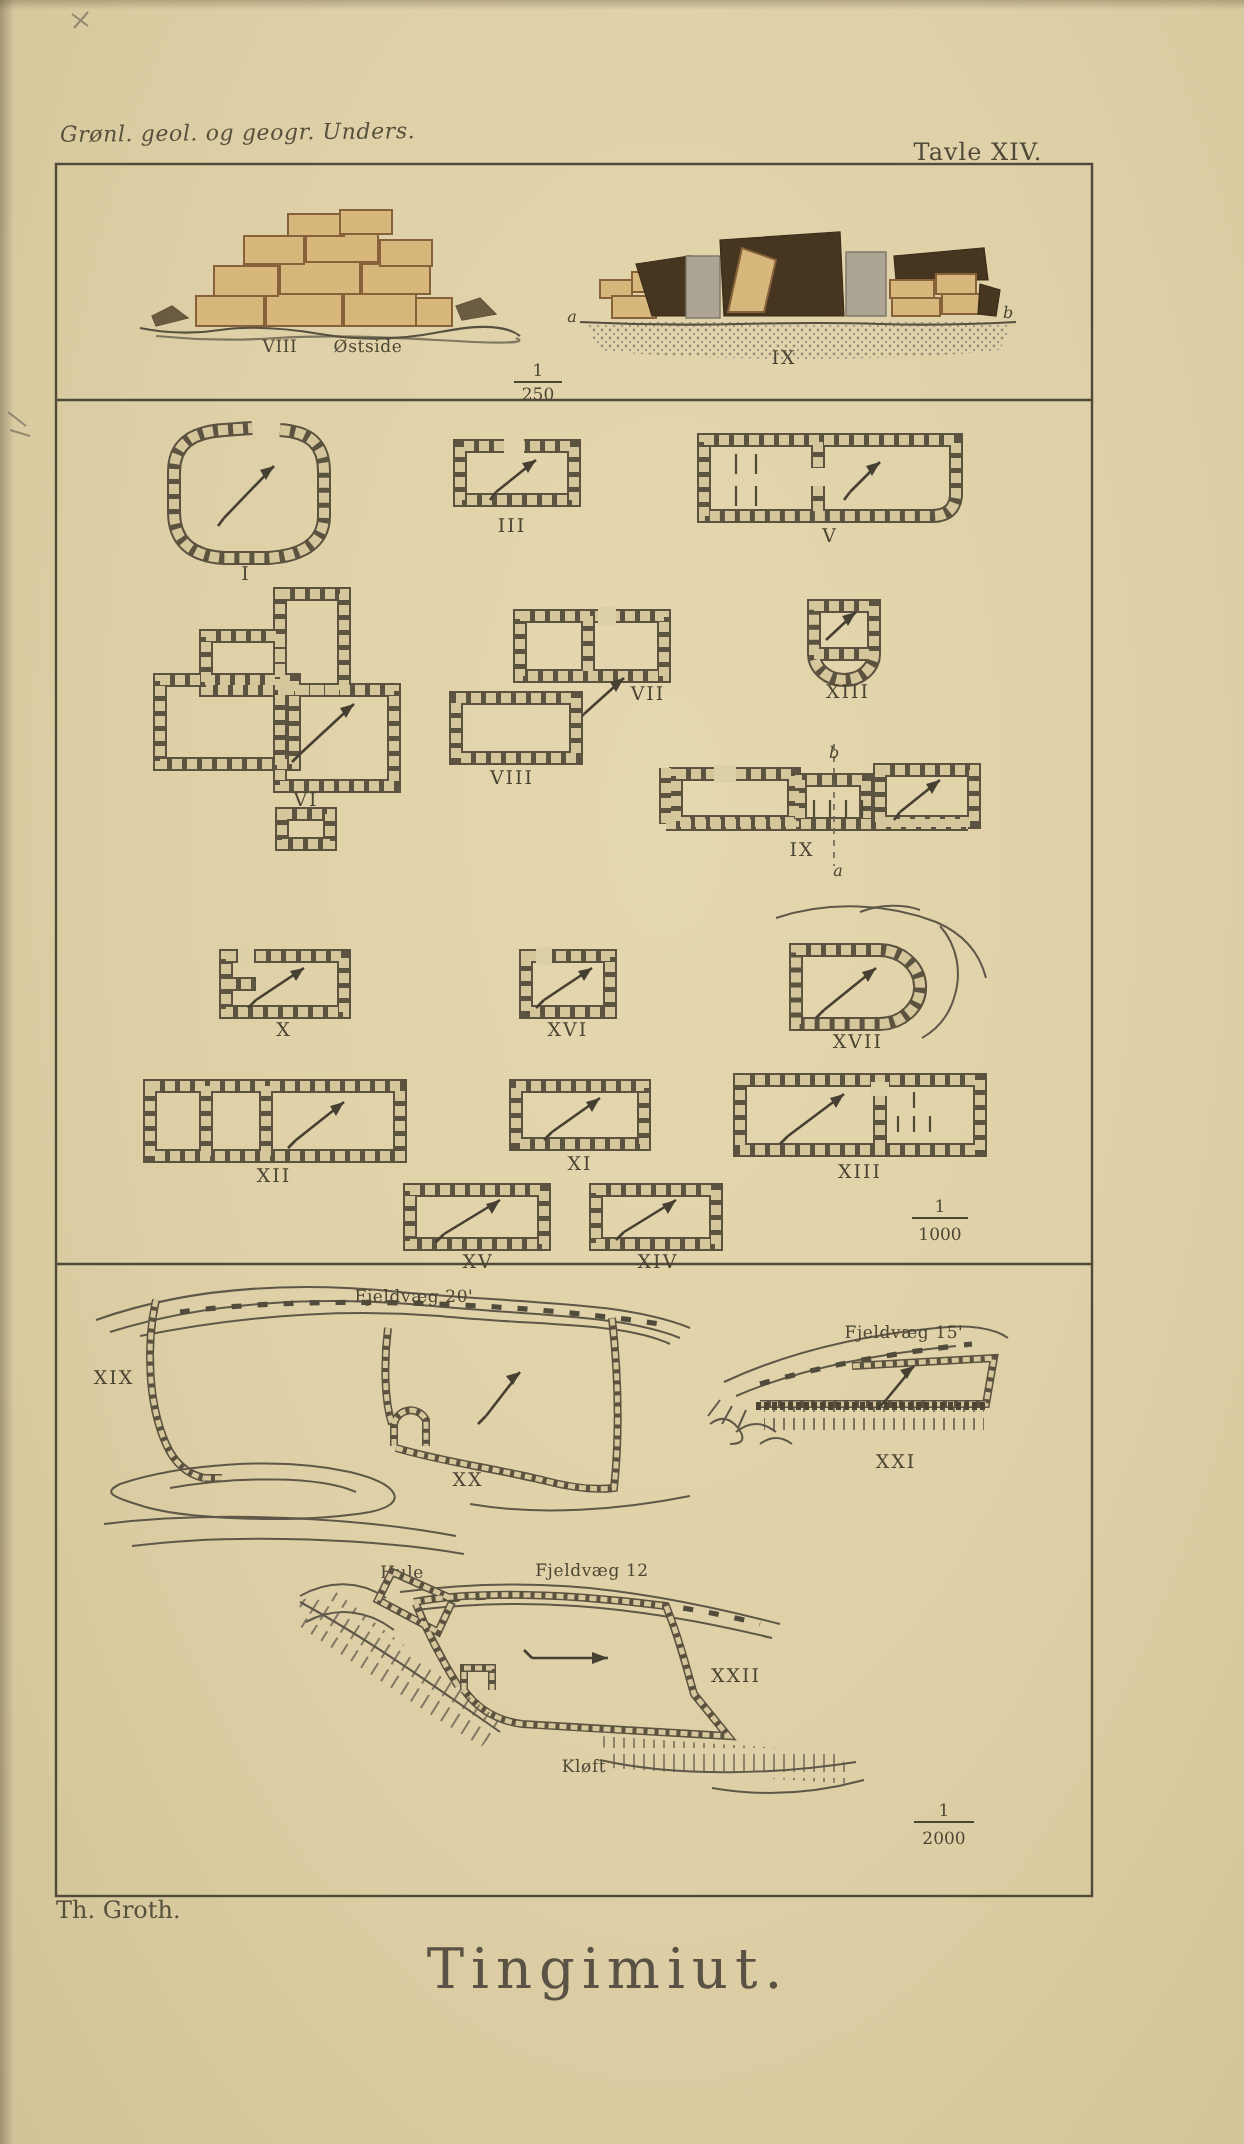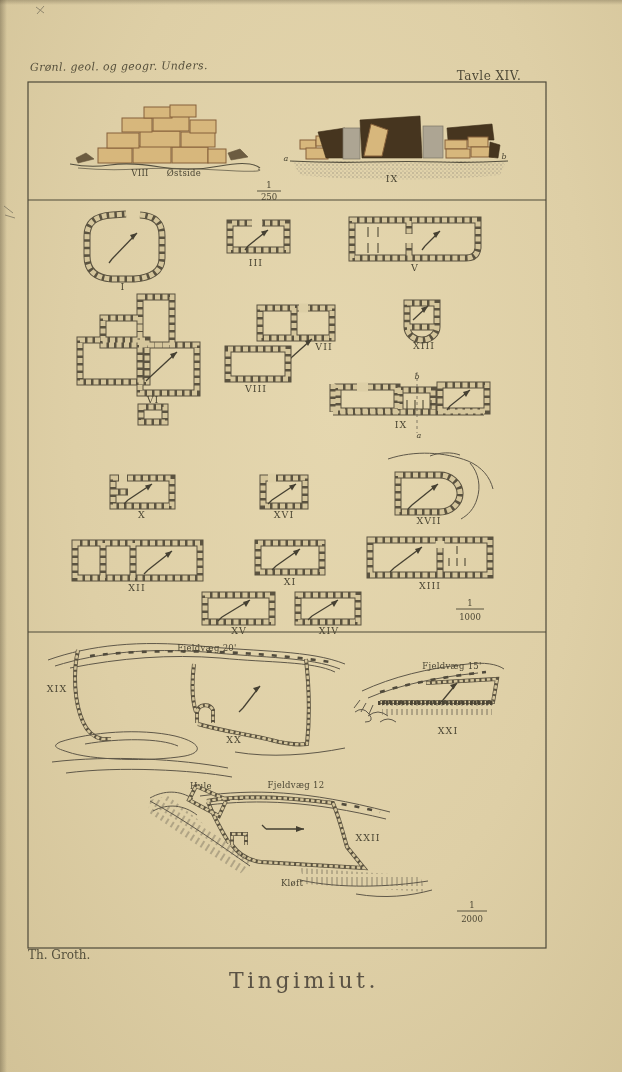--- a/index.html
+++ b/index.html
@@ -9,21 +9,21 @@
   .edge-l{position:absolute;left:0;top:0;bottom:0;width:7px;
           background:linear-gradient(90deg, rgba(80,70,48,.38), rgba(80,70,48,0));}
   .edge-t{position:absolute;left:0;top:0;right:0;height:5px;
           background:linear-gradient(180deg, rgba(80,70,48,.30), rgba(80,70,48,0));}
   .imprint{position:absolute;left:30px;top:60px;font-style:italic;font-size:11px;
            color:#56503c;transform:rotate(-.6deg);letter-spacing:.3px;}
   .plate-no{position:absolute;left:430px;top:69px;width:118px;text-align:center;
             font-size:12px;color:#4f4a38;letter-spacing:.5px;}
   .engraver{position:absolute;left:28px;top:948px;font-size:12px;color:#55503c;}
   .title{position:absolute;left:0;top:968px;width:608px;text-align:center;
-         font-size:22px;letter-spacing:3.5px;color:#5a5244;}
+         font-size:28px;letter-spacing:3.5px;color:#5a5244;}
   svg{position:absolute;left:0;top:0;}
   .frame{stroke:#4f4a39;stroke-width:1.2;fill:none;}
   .wallD{stroke:#5b5340;stroke-width:7;fill:none;}
   .wallL{stroke:#d5c69c;stroke-width:5;fill:none;stroke-dasharray:5 2.5;}
   .wallD2{stroke:#5b5340;stroke-width:4;fill:none;}
   .wallL2{stroke:#d5c69c;stroke-width:2.5;fill:none;stroke-dasharray:3.5 2;}
   .wallHeavy{stroke:#4c4534;stroke-width:4;fill:none;stroke-dasharray:2.5 1.5;}
   .cut{stroke:#ddcfa6;stroke-width:9;fill:none;}
   .tick{stroke:#4f4936;stroke-width:1.1;fill:none;}
   .dash{stroke:#6a6354;stroke-width:.8;fill:none;stroke-dasharray:3 3;}

